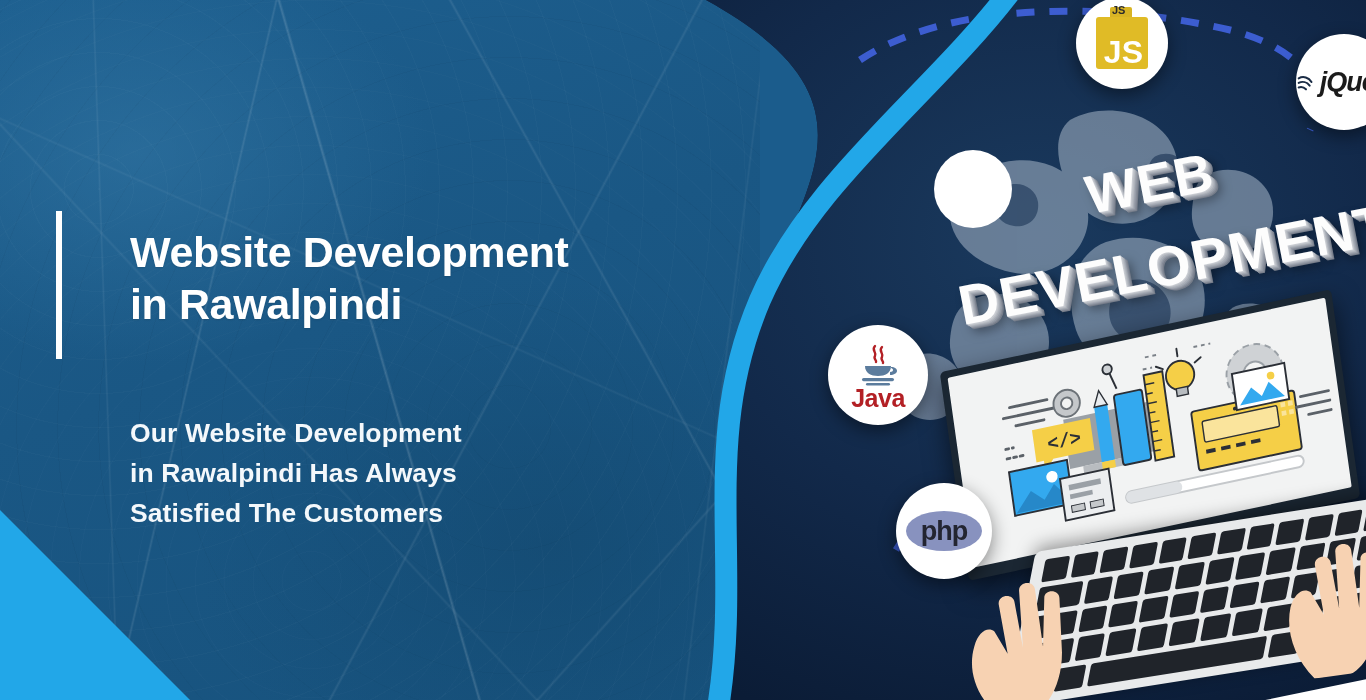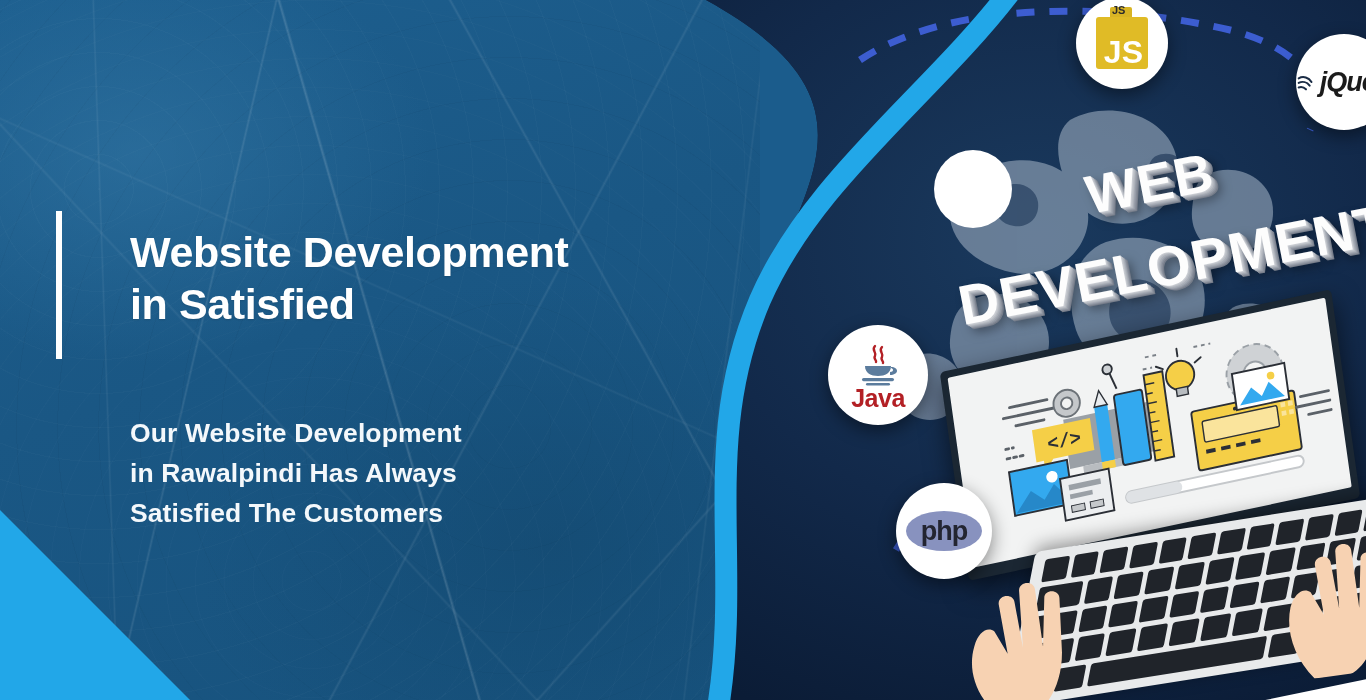--- a/index.html
+++ b/index.html
@@ -524,18 +524,18 @@
         </g>
       </svg>
       <span class="java-label">Java</span>
     </div>
   </div>
 
   <div class="corner-triangle"></div>
 
   <div class="accent-bar"></div>
   <div class="headline">Website Development
-in Satisfied</div>
+in Rawalpindi</div>
   <div class="subhead">Our Website Development
 in Rawalpindi Has Always
 Satisfied The Customers</div>
 
 </div>
 
 </body></html>

